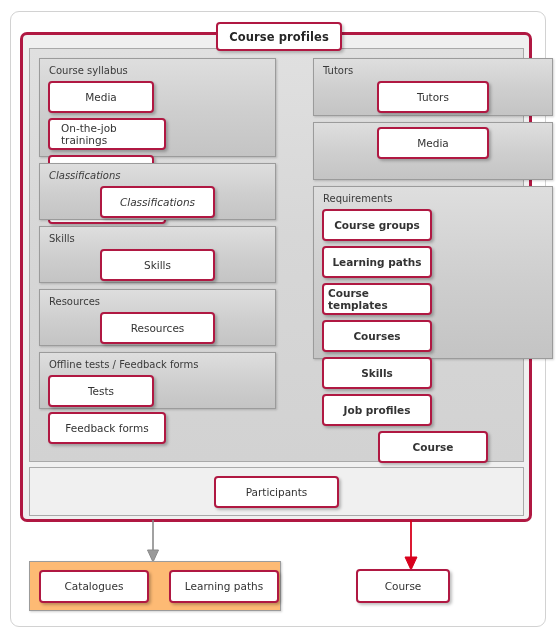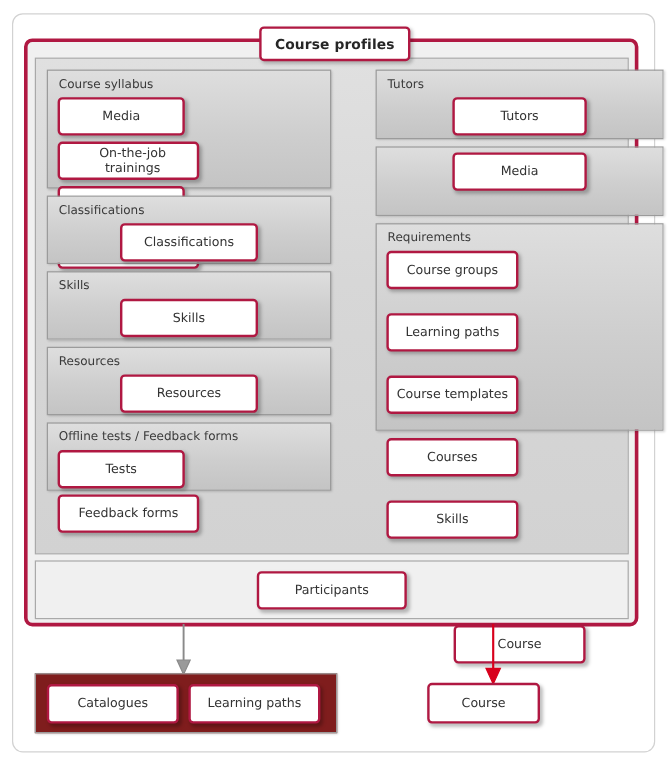--- a/index.html
+++ b/index.html
@@ -125,21 +125,20 @@
   .node {
     box-sizing: border-box;
     border: 2px solid #b01842;
     border-radius: 4px;
     background: #ffffff;
     color: #333333;
     font-size: 10.5px;
     display: flex;
     align-items: center;
     justify-content: center;
-    text-align: center;
     line-height: 12px;
     padding: 2px 4px;
     box-shadow: 2px 2px 3px rgba(0,0,0,0.25);
     height: 32px;
   }
   .node.two-line { line-height: 12px; padding-left: 11px; }
 
   .w-half { width: 106px; }
   .w-mid  { width: 110px; }
   .w-wide { width: 118px; }
@@ -163,24 +162,24 @@
 
   
   .bottom-left-panel {
     position: absolute;
     left: 29px;
     top: 561px;
     width: 252px;
     height: 50px;
     box-sizing: border-box;
     border: 1px solid #9b9b9b;
-    background: #7f1d1d;
+    background: #fdba74;
     display: flex;
     align-items: center;
-    gap: 8px;
+    gap: 20px;
     padding-left: 9px;
     box-shadow: 1px 1px 2px rgba(0,0,0,0.18);
   }
   .bottom-left-panel .node { width: 110px; height: 33px; }
 
   .course-node {
     position: absolute;
     left: 356px;
     top: 569px;
     width: 94px;
@@ -210,21 +209,21 @@
       <div class="group" style="height:99px;">
         <div class="group-title">Course syllabus</div>
         <div class="group-body">
           <div class="node w-half">Media</div>
           <div class="node w-wide two-line">On-the-job trainings</div>
           <div class="node w-half">Tests</div>
           <div class="node w-wide">Feedback forms</div>
         </div>
       </div>
 
-      <div class="group" style="height:57px;">
+      <div class="group" style="height:57px;font-style:italic;">
         <div class="group-title">Classifications</div>
         <div class="group-body center">
           <div class="node" style="width:115px;">Classifications</div>
         </div>
       </div>
 
       <div class="group" style="height:57px;">
         <div class="group-title">Skills</div>
         <div class="group-body center">
           <div class="node" style="width:115px;">Skills</div>
@@ -258,21 +257,21 @@
       </div>
 
       <div class="group" style="height:58px;">
         <div class="group-body center">
           <div class="node w-tut">Media</div>
         </div>
       </div>
 
       <div class="group" style="height:173px;">
         <div class="group-title">Requirements</div>
-        <div class="group-body" style="gap:20px 6px;">
+        <div class="group-body" style="gap:5px 6px;font-weight:bold;">
           <div class="node w-mid">Course groups</div>
           <div class="node w-mid">Learning paths</div>
           <div class="node w-mid">Course templates</div>
           <div class="node w-mid">Courses</div>
           <div class="node w-mid">Skills</div>
           <div class="node w-mid">Job profiles</div>
           <div style="width:100%;display:flex;justify-content:center;">
             <div class="node w-mid">Course</div>
           </div>
         </div>

